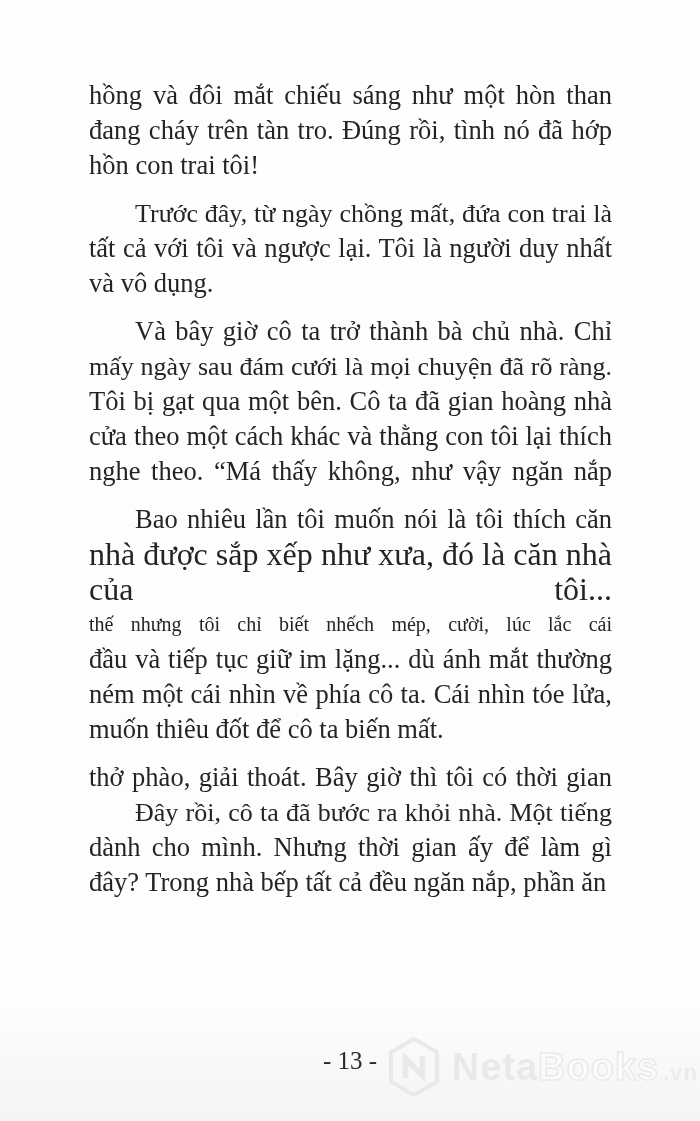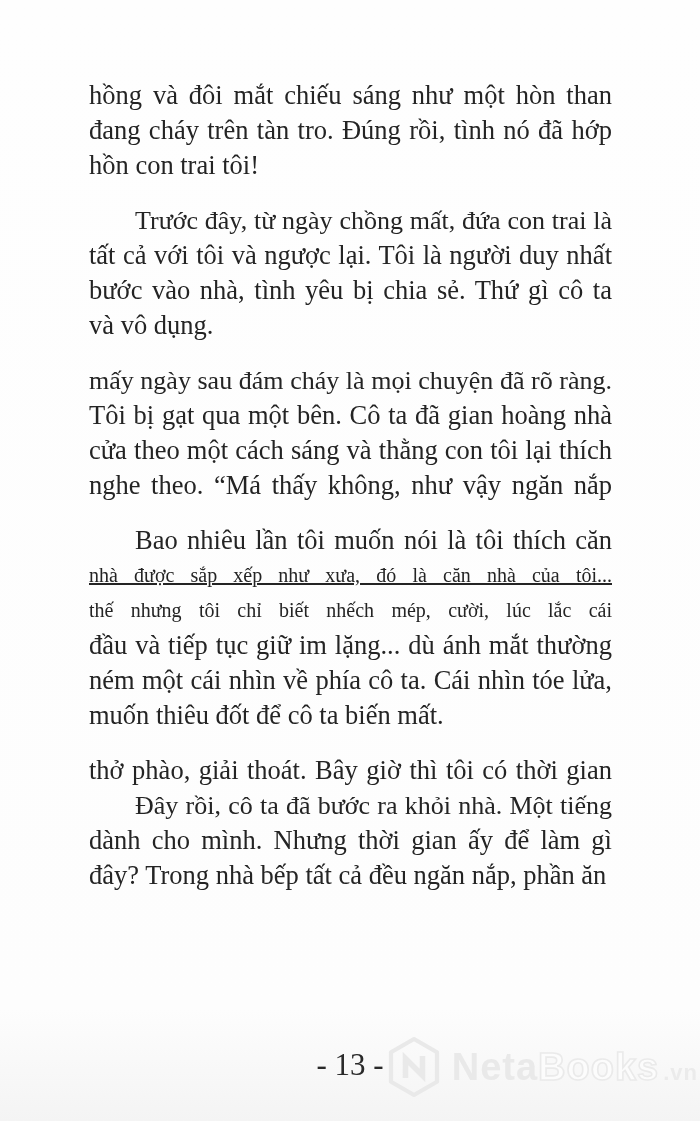--- a/index.html
+++ b/index.html
@@ -21,38 +21,38 @@
     background: linear-gradient(180deg, #fefefe 0%, #fdfdfd 90%, #f4f4f4 100%);
   }
   .text-block {
     position: absolute;
     left: 89px;
     top: 78px;
     width: 523px;
     font-size: 26.5px;
     line-height: 35px;
   }
-  .para + .para { margin-top: 20px; }
+  .para + .para { margin-top: 13px; }
   .line {
     text-align: justify;
     text-align-last: justify;
   }
   .line.last {
     text-align-last: left;
   }
   .line.indent {
     text-indent: 46px;
   }
   .footer {
     position: absolute;
     left: 0;
     right: 0;
     top: 1047px;
     text-align: center;
-    font-size: 31px;
+    font-size: 25px;
     color: #2a2a2a;
   }
   .watermark {
     position: absolute;
     right: 2px;
     top: 1036px;
     display: flex;
     align-items: center;
     gap: 11px;
     user-select: none;
@@ -88,32 +88,32 @@
 
   <div class="text-block">
       <div class="para">
         <div class="line" style="">hồng và đôi mắt chiếu sáng như một hòn than</div>
         <div class="line" style="">đang cháy trên tàn tro. Đúng rồi, tình nó đã hớp</div>
         <div class="line last" style="">hồn con trai tôi!</div>
       </div>
       <div class="para">
         <div class="line indent" style="font-size: 26px;">Trước đây, từ ngày chồng mất, đứa con trai là</div>
         <div class="line" style="">tất cả với tôi và ngược lại. Tôi là người duy nhất</div>
-        <div class="line" style="">bước vào nhà, tình yêu bị chia sẻ. Thứ gì cô ta</div>
         <div class="line last" style="">và vô dụng.</div>
       </div>
       <div class="para">
-        <div class="line" style="font-size: 26px;">mấy ngày sau đám cháy là mọi chuyện đã rõ ràng.</div>
+        <div class="line indent" style="">Và bây giờ cô ta trở thành bà chủ nhà. Chỉ</div>
+        <div class="line" style="font-size: 26px;">mấy ngày sau đám cưới là mọi chuyện đã rõ ràng.</div>
         <div class="line" style="">Tôi bị gạt qua một bên. Cô ta đã gian hoàng nhà</div>
-        <div class="line" style="">cửa theo một cách sáng và thằng con tôi lại thích</div>
+        <div class="line" style="">cửa theo một cách khác và thằng con tôi lại thích</div>
         <div class="line" style="">nghe theo. “Má thấy không, như vậy ngăn nắp</div>
       </div>
       <div class="para">
         <div class="line indent" style="">Bao nhiêu lần tôi muốn nói là tôi thích căn</div>
-        <div class="line" style="font-size: 20px; text-decoration: underline;">nhà được sắp xếp như xưa, đó là căn nhà của tôi...</div>
+        <div class="line" style="font-size: 32px;">nhà được sắp xếp như xưa, đó là căn nhà của tôi...</div>
         <div class="line" style="font-size: 20px;">thế nhưng tôi chỉ biết nhếch mép, cười, lúc lắc cái</div>
         <div class="line" style="">đầu và tiếp tục giữ im lặng... dù ánh mắt thường</div>
         <div class="line" style="">ném một cái nhìn về phía cô ta. Cái nhìn tóe lửa,</div>
         <div class="line last" style="">muốn thiêu đốt để cô ta biến mất.</div>
       </div>
       <div class="para">
         <div class="line" style="">thở phào, giải thoát. Bây giờ thì tôi có thời gian</div>
         <div class="line indent" style="font-size: 26px;">Đây rồi, cô ta đã bước ra khỏi nhà. Một tiếng</div>
         <div class="line" style="">dành cho mình. Nhưng thời gian ấy để làm gì</div>
         <div class="line last" style="">đây? Trong nhà bếp tất cả đều ngăn nắp, phần ăn</div>

